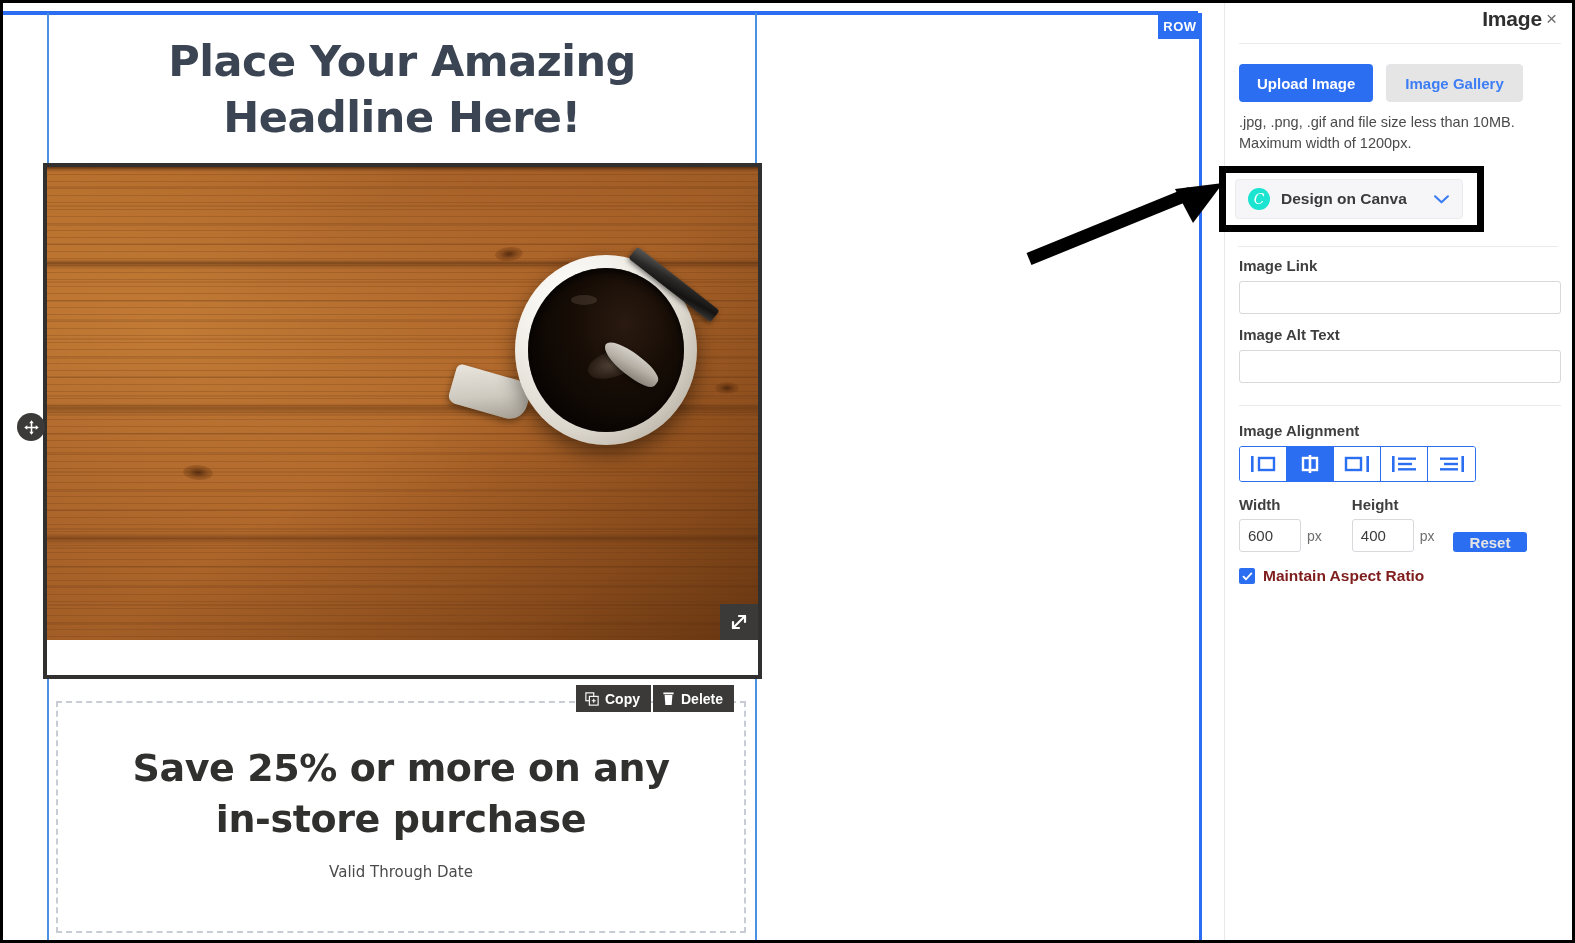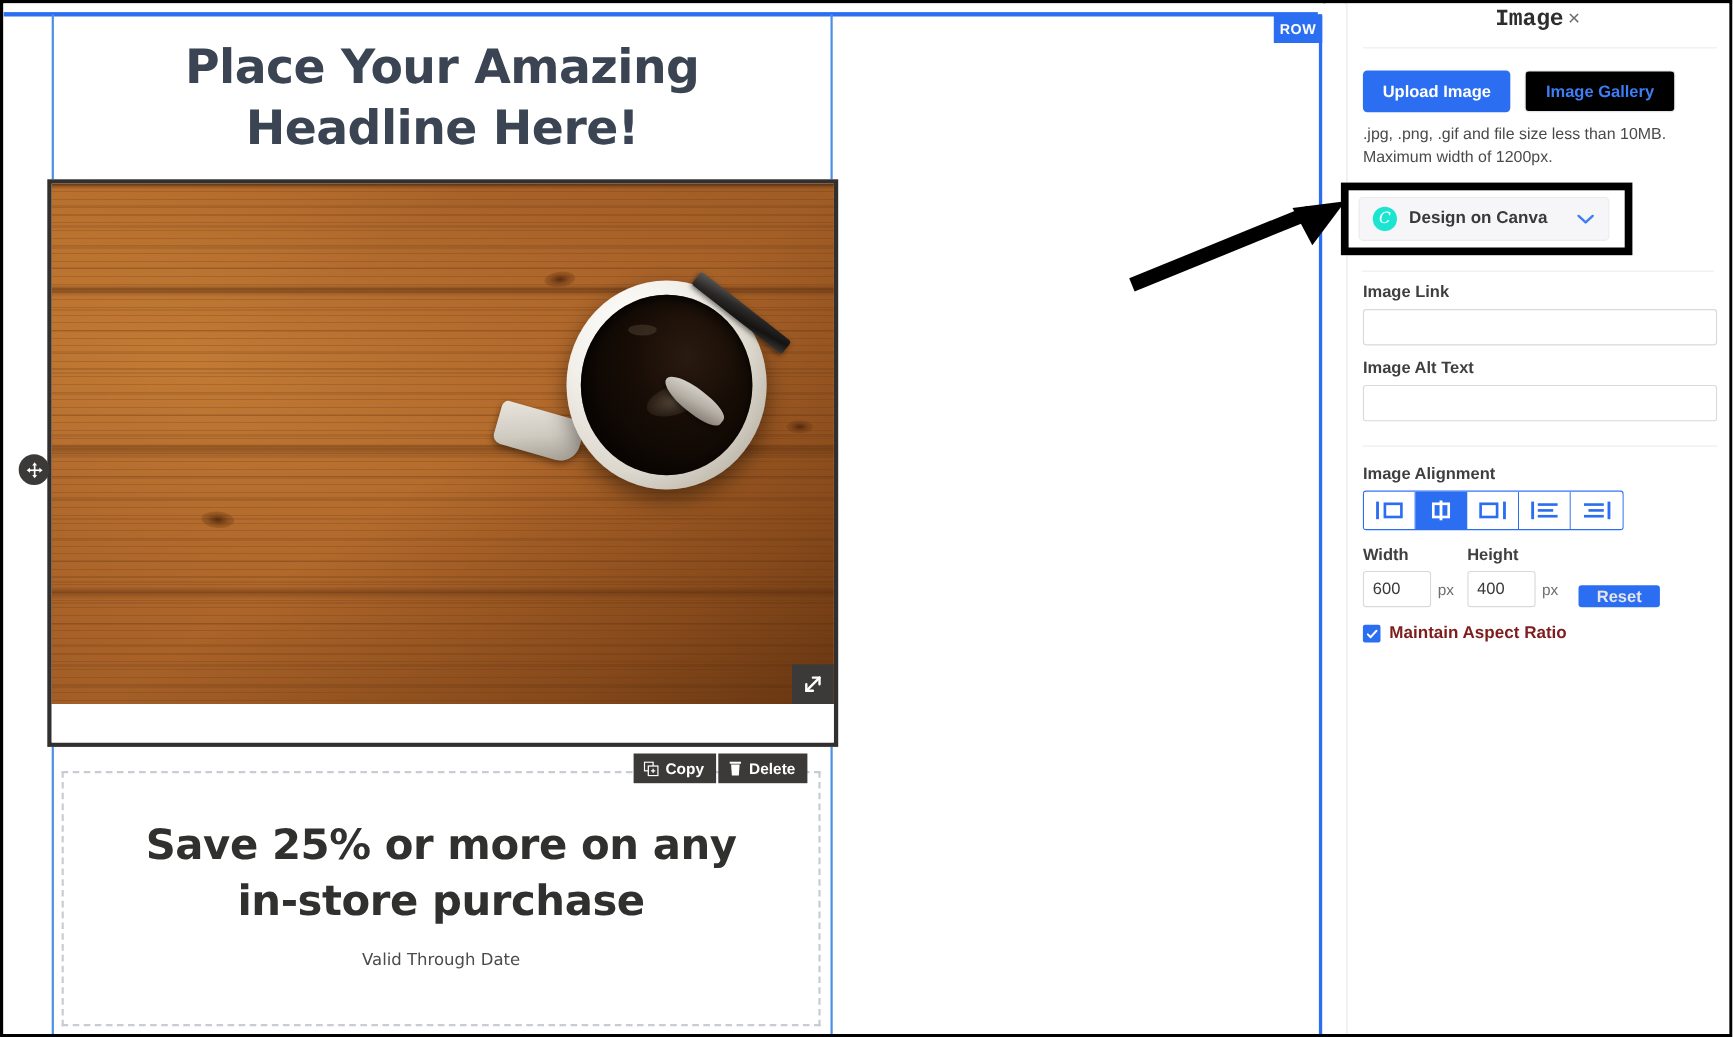--- a/index.html
+++ b/index.html
@@ -308,24 +308,23 @@
     position: absolute;
     left: 1221px; top: 0;
     width: 351px; height: 943px;
     background: #ffffff;
     border-left: 1px solid #e8e8ea;
     padding: 0 14px;
   }
   .panel-header {
     display: flex;
     align-items: flex-start;
-    justify-content: center;
+    justify-content: flex-end;
     padding-top: 4px;
     height: 40px;
-    font-family: Liberation Mono, monospace;
   }
   .panel-title {
     font-size: 21px;
     font-weight: bold;
     color: #2e2e2e;
     letter-spacing: -0.2px;
   }
   .panel-close {
     font-size: 19px;
     color: #6c6c6c;
@@ -350,21 +349,21 @@
     border: none;
     border-radius: 4px;
     font-size: 15px;
     font-weight: bold;
     font-family: "Liberation Sans", sans-serif;
     padding: 0 18px;
     height: 38px;
     cursor: pointer;
   }
   .btn-secondary {
-    background: #000000;
+    background: #e5e5e5;
     color: #3d7df5;
     border: 1px solid #e3e4e8;
     border-radius: 4px;
     font-size: 15px;
     font-weight: bold;
     font-family: "Liberation Sans", sans-serif;
     padding: 0 18px;
     height: 38px;
     cursor: pointer;
   }
@@ -726,21 +725,21 @@
 
     <div class="size-row">
       <div class="size-field">
         <div class="size-label">Width</div>
         <div class="size-inline">
           <input class="size-input" type="text" value="600" style="">
           <span class="size-unit">px</span>
         </div>
       </div>
 
-      <div class="size-field" style="margin-left:12px">
+      <div class="size-field" style="margin-left:30px">
         <div class="size-label">Height</div>
         <div class="size-inline">
           <input class="size-input" type="text" value="400" style="">
           <span class="size-unit">px</span>
         </div>
       </div>
 
       <button class="reset-btn">Reset</button>
     </div>
 

